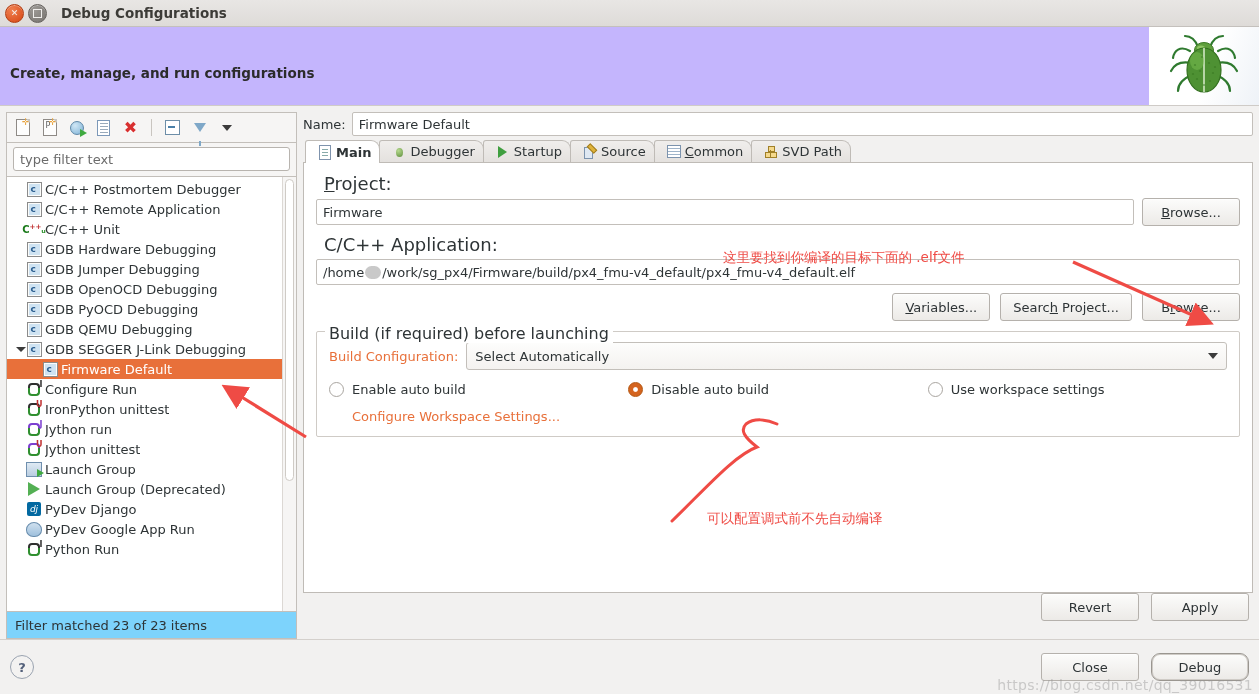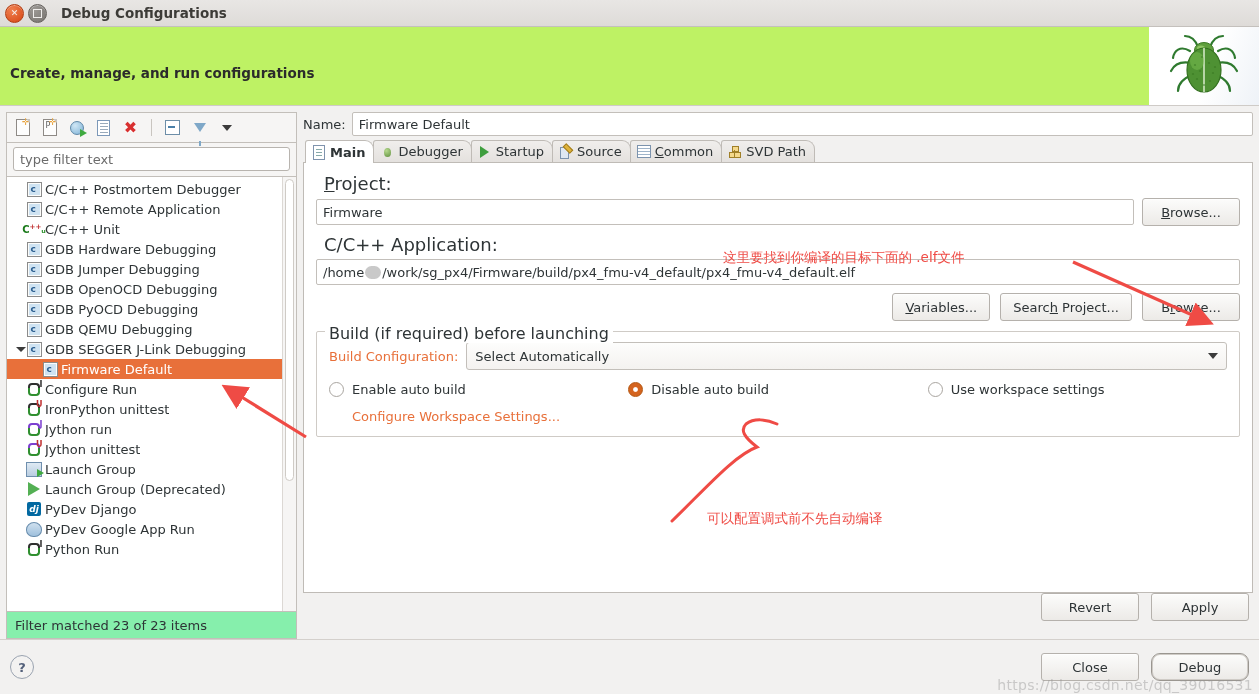--- a/index.html
+++ b/index.html
@@ -40,21 +40,21 @@
   .winbtn.max   { background: radial-gradient(circle at 35% 30%, #9b9894, #77736f); border:1px solid #66625e;}
   .winbtn.max .sq { width:7px;height:7px;border:1.5px solid #efedeb;}
   .win-title {
     font-weight: bold; font-size: 13.5px; color: #3c3b37;
     margin-left: 10px;
   }
 
   
   .header {
     height: 78px;
-    background: #bef264;
+    background: #c4b5fd;
     border-bottom: 1px solid #cfcbc7;
     position: relative;
     flex: none;
   }
   .header-title {
     position: absolute; left: 10px; top: 38px;
     font-weight: bold; font-size: 13.5px; color: #2b2b2b;
   }
   .bug-wrap {
     position: absolute; right: 0; top: 0; width: 110px; height: 78px;
@@ -152,38 +152,38 @@
   .cfile .cl{position:absolute;left:3px;top:0px;font-size:9px;line-height:13px;color:#2a5d8f;font-weight:bold;}
   .cpptest{font-size:10px;font-weight:bold;color:#1a7a1a;line-height:10px;position:relative;}
   .cpptest sup{color:#c03030;font-size:7px;}
   .pysnake{position:relative;width:15px;height:14px;}
   .pysnake .s1{position:absolute;left:1px;top:1px;width:8px;height:6px;border:2px solid #2f2f2f;border-radius:4px 4px 0 0;border-bottom:none;}
   .pysnake .s2{position:absolute;left:1px;top:6px;width:8px;height:6px;border:2px solid #2f8f2f;border-radius:0 0 4px 4px;border-top:none;}
   .pysnake .sup{position:absolute;right:-1px;top:-1px;font-size:8px;font-weight:bold;line-height:8px;}
   .lgicon{width:14px;height:13px;background:linear-gradient(#dfeaf4,#b9cde0);border:1px solid #6f8fae;position:relative;}
   .lgicon:after{content:"";position:absolute;right:-3px;bottom:-1px;border-left:7px solid #3faa3f;border-top:4px solid transparent;border-bottom:4px solid transparent;}
   .playicon{width:0;height:0;border-left:12px solid #54b054;border-top:7px solid transparent;border-bottom:7px solid transparent;}
-  .djicon{width:14px;height:14px;background:#0369a1;border-radius:2px;color:#fff;font-size:9px;font-weight:bold;display:flex;align-items:center;justify-content:center;font-style:italic;}
+  .djicon{width:14px;height:14px;background:#0369a1;border-radius:2px;color:#fff;font-size:9px;font-weight:normal;display:flex;align-items:center;justify-content:center;font-style:italic;}
   .gappicon{width:15px;height:13px;background:linear-gradient(#cfe0ef,#9fc0dc);border-radius:50% 50% 45% 45%;border:1px solid #6a8eae;}
 
   .vsb {
     width: 13px; background: #f6f5f4; border-left: 1px solid #dcd8d4;
     position: relative;
   }
   .vsb .thumb {
     position: absolute; left: 2px; right: 2px; top: 2px; height: 300px;
     background: #ffffff; border: 1px solid #cfcbc6; border-radius: 5px;
   }
 
   .filter-status {
     height: 26px; display:flex; align-items:center;
     padding-left: 8px; font-size: 13px; color: #2e3436;
     border-left: 1px solid #c3bfba; border-right:1px solid #c3bfba;
     border-bottom:1px solid #c3bfba;
-    background:#86efac;
+    background:#7dd3fc;
   }
 
   
   .right {
     flex: 1; min-width: 0;
     display: flex; flex-direction: column;
   }
   .namerow {
     display: flex; align-items: center; gap: 6px;
     margin-bottom: 4px;
@@ -200,21 +200,21 @@
 
   .tabsbar {
     display: flex; align-items: flex-end;
     height: 22px;
     border-bottom: 1px solid #bfbbb6;
     position: relative;
     padding-left: 2px;
   }
   .tab {
     height: 21px; display: flex; align-items: center;
-    padding: 0 8px 0 6px;
+    padding: 0 8px 0 12px;
     font-size: 13px; color: #2e3436;
     border: 1px solid #bfbbb6;
     border-bottom: none;
     border-radius: 3px 9px 0 0;
     background: linear-gradient(#f0eeec,#e4e1de);
     margin-right: -1px;
     position: relative;
     gap: 4px;
     white-space: nowrap;
   }

